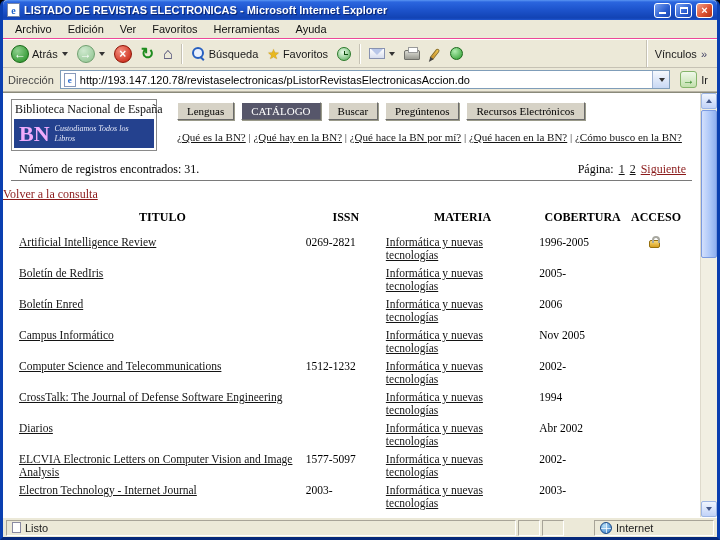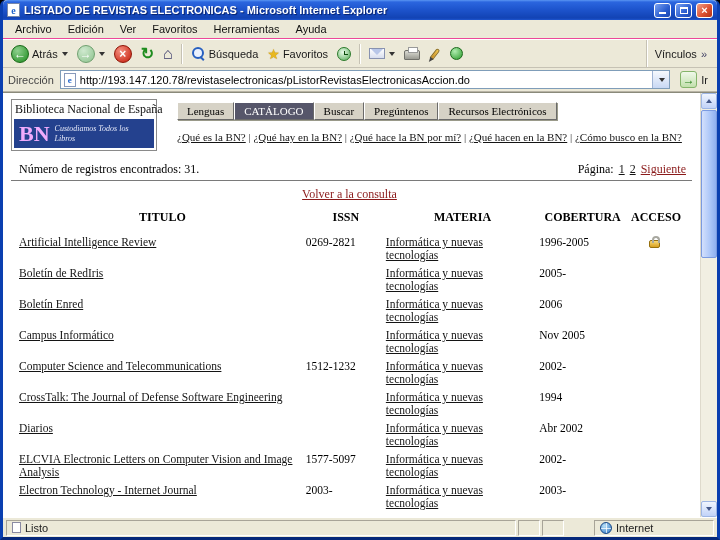--- a/index.html
+++ b/index.html
@@ -95,40 +95,40 @@
     font-family:"Liberation Serif", serif; font-size:12px; color:#000; }
 
   .site-header { display:flex; padding:6px 8px 0 8px; gap:20px; }
   .logo-box { width:146px; flex:0 0 146px; height:52px; border:1px solid #8A8A8A; background:#fff;
     display:flex; flex-direction:column; padding:2px; }
   .logo-line1 { font-size:12px; color:#111; padding:0 1px 2px 1px; white-space:nowrap; }
   .logo-blue { flex:1; background:#24418E; display:flex; align-items:center; gap:5px; padding:2px 5px; }
   .logo-bn { color:#f0abfc; font-size:22px; font-weight:bold; font-family:"Liberation Serif",serif; line-height:1; }
   .logo-tagline { color:#E6E9F8; font-size:8px; font-style:italic; line-height:1.15; max-width:80px; }
   .header-right { display:flex; flex-direction:column; gap:11px; padding-top:3px; }
-  .nav-buttons { display:flex; flex-wrap:nowrap; }
+  .nav-buttons { display:flex; gap:7px; flex-wrap:nowrap; }
   .nav-btn { font-family:"Liberation Serif",serif; font-size:11px; padding:2px 9px; background:#D6D2C6;
     border:1px solid; border-color:#FFF #6A6A6A #6A6A6A #FFF; box-shadow:1px 1px 0 #9A9A8A;
     white-space:nowrap; cursor:default; }
   .nav-btn-dark { background:#56566A; color:#fff; }
   .quick-links { font-size:11px; white-space:nowrap; }
   .ql-link { text-decoration:underline; color:#141414; cursor:pointer; }
   .ql-sep { color:#333; }
 
   .page-heading { text-align:center; color:#701010; font-weight:bold; font-size:13px; margin-top:14px;
     text-decoration:underline; letter-spacing:.3px; }
   .records-row { display:flex; justify-content:space-between; align-items:flex-end;
     padding:0 14px 0 16px; margin-top:11px; font-size:12px; }
   .pagination { display:flex; align-items:flex-start; gap:5px; }
   #page-numbers { display:inline-flex; gap:5px; }
   .page-num { text-decoration:underline; color:#141414; cursor:pointer; }
   .next-link { color:#8B1A1A; text-decoration:underline; cursor:pointer; }
   .rule { height:2px; border-top:1px solid #7A7A7A; border-bottom:1px solid #FFF; margin:3px 8px 0 8px;
     background:#D8D8D8; }
-  .volver-row { text-align:center; padding-right:4px; margin-top:5px; font-size:12px; }
+  .volver-row { text-align:left; padding-right:4px; margin-top:5px; font-size:12px; }
   .volver-link { color:#8B1A1A; text-decoration:underline; cursor:pointer; }
 
   .journal-table { width:calc(100% - 30px); margin:6px 14px 0 16px; border-collapse:collapse; font-size:11.5px; }
   .journal-table th { font-size:12px; font-weight:bold; text-align:center; padding:2px 0 9px 0; }
   .journal-table td { padding:2px 2px 3px 0; vertical-align:top; line-height:13px; }
   th.td-titulo { width:43%; } th.td-issn { width:12%; } th.td-materia { width:23%; }
   th.td-cobertura { width:13%; } th.td-acceso { width:9%; }
   .td-acceso { text-align:center; }
   .doc-link { color:#141414; text-decoration:underline; cursor:pointer; }
 

